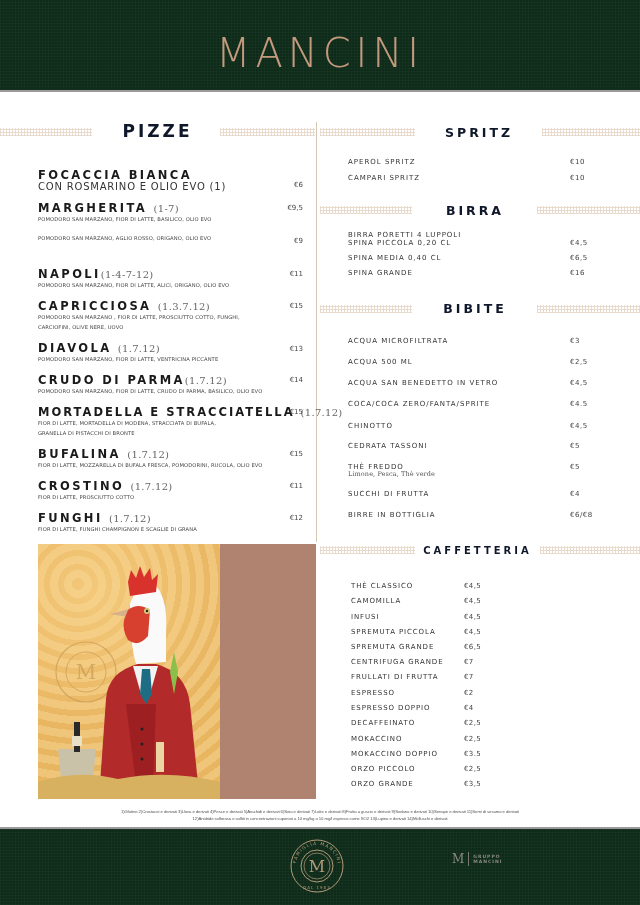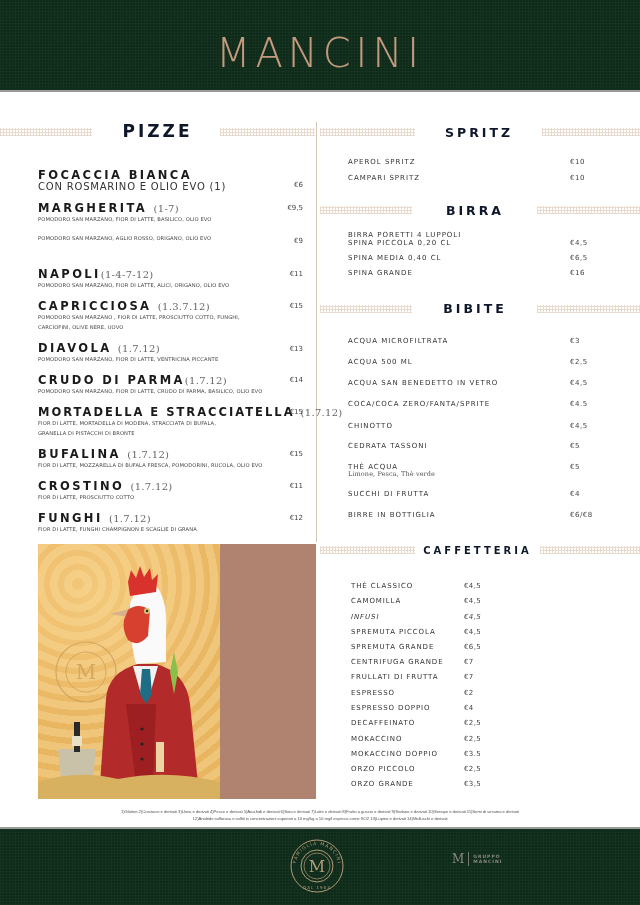--- a/index.html
+++ b/index.html
@@ -240,40 +240,40 @@
 </div>
 <div class="drink" style="top:422px;">
   <span>CHINOTTO</span>
   <span class="price">€4,5</span>
 </div>
 <div class="drink" style="top:442px;">
   <span>CEDRATA TASSONI</span>
   <span class="price">€5</span>
 </div>
 <div class="drink" style="top:463px;line-height:8px;">
-  <span style="display:block;">THÈ ACQUA</span>
+  <span style="display:block;">THÈ FREDDO</span>
   <span class="sub">Limone, Pesca, Thè verde</span>
   <span class="price" style="top:0;">€5</span>
 </div>
 <div class="drink" style="top:490px;">
   <span>SUCCHI DI FRUTTA</span>
   <span class="price">€4</span>
 </div>
 <div class="drink" style="top:511px;">
   <span>BIRRE IN BOTTIGLIA</span>
   <span class="price">€6/€8</span>
 </div>
 
 <div class="dotband" style="left:320px;top:546px;width:95px;"></div>
 <div class="section-title" style="left:415px;top:540px;width:125px;font-size:10px;">CAFFETTERIA</div>
 <div class="dotband" style="left:540px;top:546px;width:100px;"></div>
 
 <div class="coffee" style="top:582px;"><span>THÈ CLASSICO</span><span class="price">€4,5</span></div>
 <div class="coffee" style="top:597px;"><span>CAMOMILLA</span><span class="price">€4,5</span></div>
-<div class="coffee" style="top:613px;font-style:italic;"><span>INFUSI</span><span class="price">€4,5</span></div>
+<div class="coffee" style="top:613px;"><span>INFUSI</span><span class="price">€4,5</span></div>
 <div class="coffee" style="top:628px;"><span>SPREMUTA PICCOLA</span><span class="price">€4,5</span></div>
 <div class="coffee" style="top:643px;"><span>SPREMUTA GRANDE</span><span class="price">€6,5</span></div>
 <div class="coffee" style="top:658px;"><span>CENTRIFUGA GRANDE</span><span class="price">€7</span></div>
 <div class="coffee" style="top:673px;"><span>FRULLATI DI FRUTTA</span><span class="price">€7</span></div>
 <div class="coffee" style="top:689px;"><span>ESPRESSO</span><span class="price">€2</span></div>
 <div class="coffee" style="top:704px;"><span>ESPRESSO DOPPIO</span><span class="price">€4</span></div>
 <div class="coffee" style="top:719px;"><span>DECAFFEINATO</span><span class="price">€2,5</span></div>
 <div class="coffee" style="top:735px;"><span>MOKACCINO</span><span class="price">€2,5</span></div>
 <div class="coffee" style="top:750px;"><span>MOKACCINO DOPPIO</span><span class="price">€3.5</span></div>
 <div class="coffee" style="top:765px;"><span>ORZO PICCOLO</span><span class="price">€2,5</span></div>

